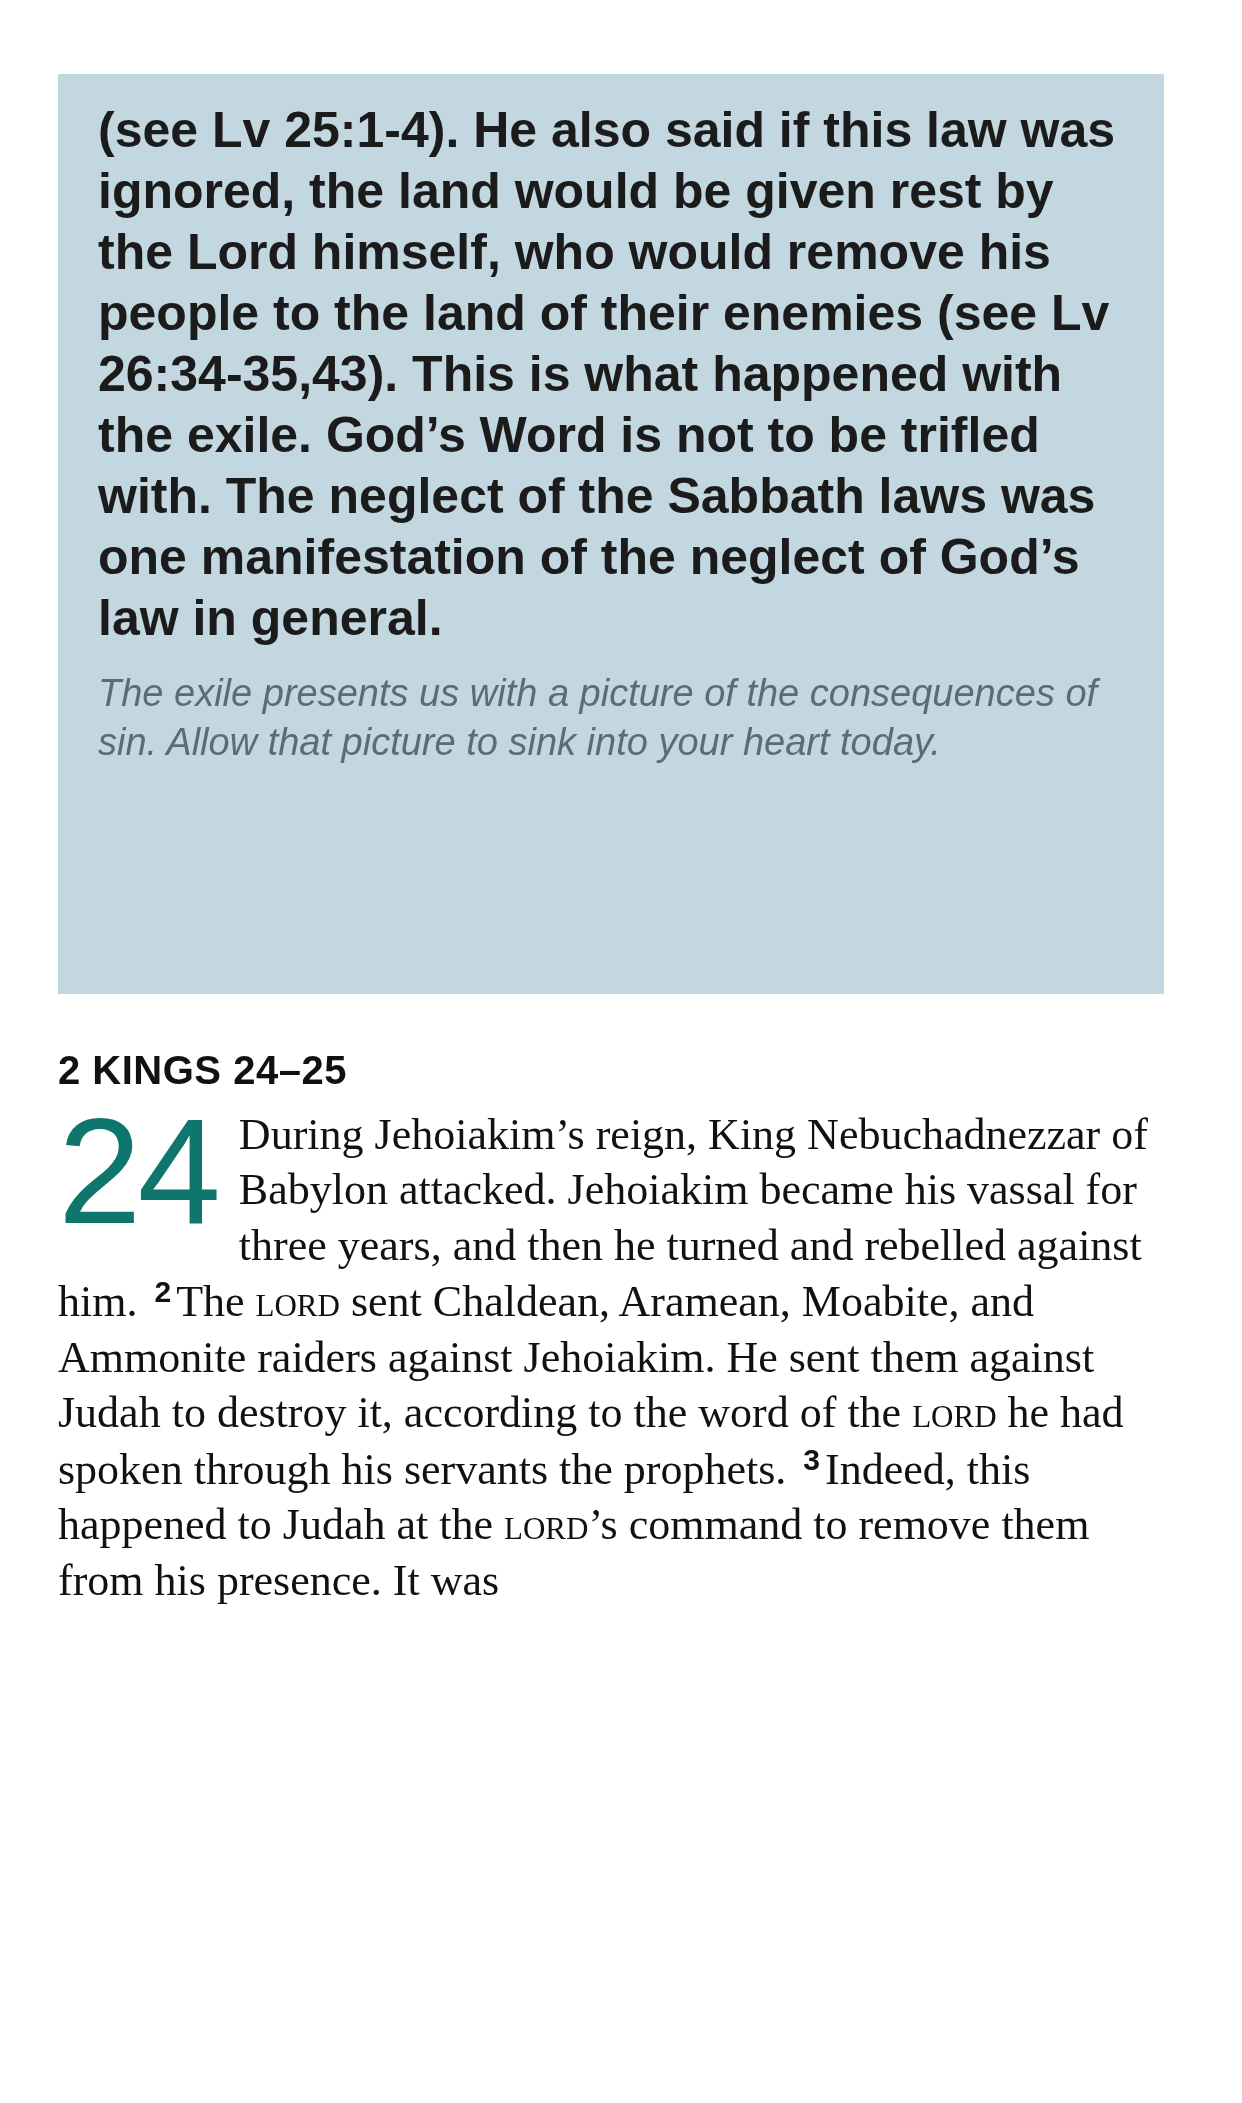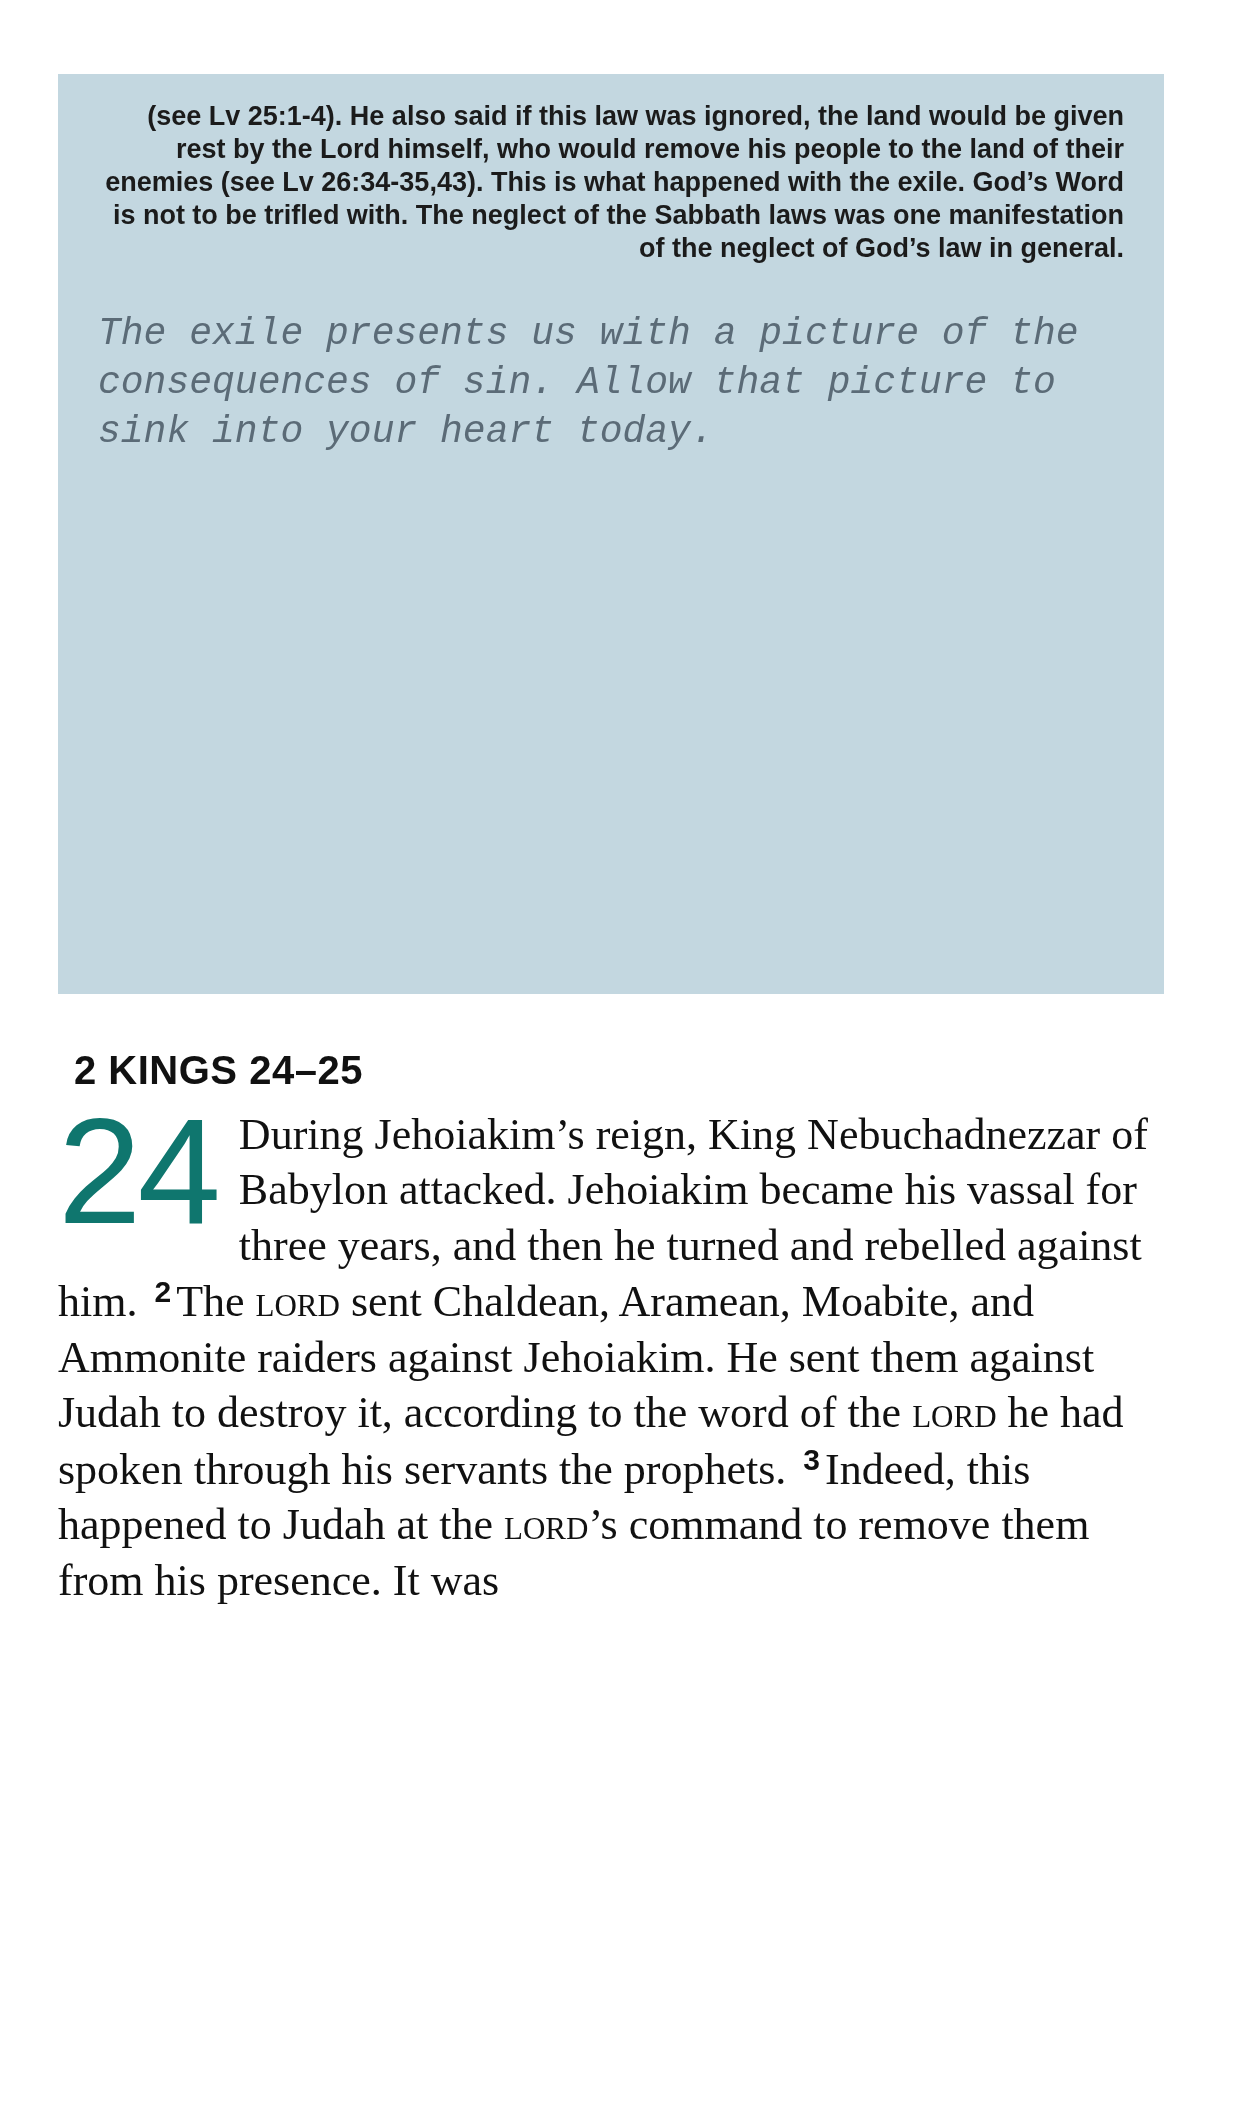--- a/index.html
+++ b/index.html
@@ -23,52 +23,52 @@
     width: 1106px;
     height: 920px;
     background: #c3d7e0;
     box-sizing: border-box;
     padding: 26px 40px 0 40px;
   }
 
   .commentary-body {
     font-family: "Liberation Sans", sans-serif;
     font-weight: bold;
-    font-size: 27px;
+    font-size: 50px;
     line-height: 1.22;
     color: #1b1b1b;
     margin: 0;
-    text-align: right;
+    text-align: left;
   }
 
   .commentary-reflection {
-    font-family: Liberation Mono, monospace;
+    font-family: Liberation Sans, sans-serif;
     font-style: italic;
     font-weight: normal;
     font-size: 38px;
     line-height: 1.3;
     color: #5b6b77;
-    margin: 44px 0 0 0;
+    margin: 20px 0 0 0;
   }
 
   
   .scripture-section {
     position: absolute;
     left: 58px;
     top: 1048px;
     width: 1126px;
   }
 
   .scripture-heading {
     font-family: "Liberation Sans", sans-serif;
     font-weight: bold;
     font-size: 40px;
     letter-spacing: 0.5px;
     color: #111111;
-    margin: 0 0 14px 16px;
+    margin: 0 0 14px 0;
   }
 
   .scripture-body {
     font-family: "Liberation Serif", serif;
     font-size: 44px;
     line-height: 1.26;
     color: #111111;
     margin: 0;
     text-align: left;
   }

